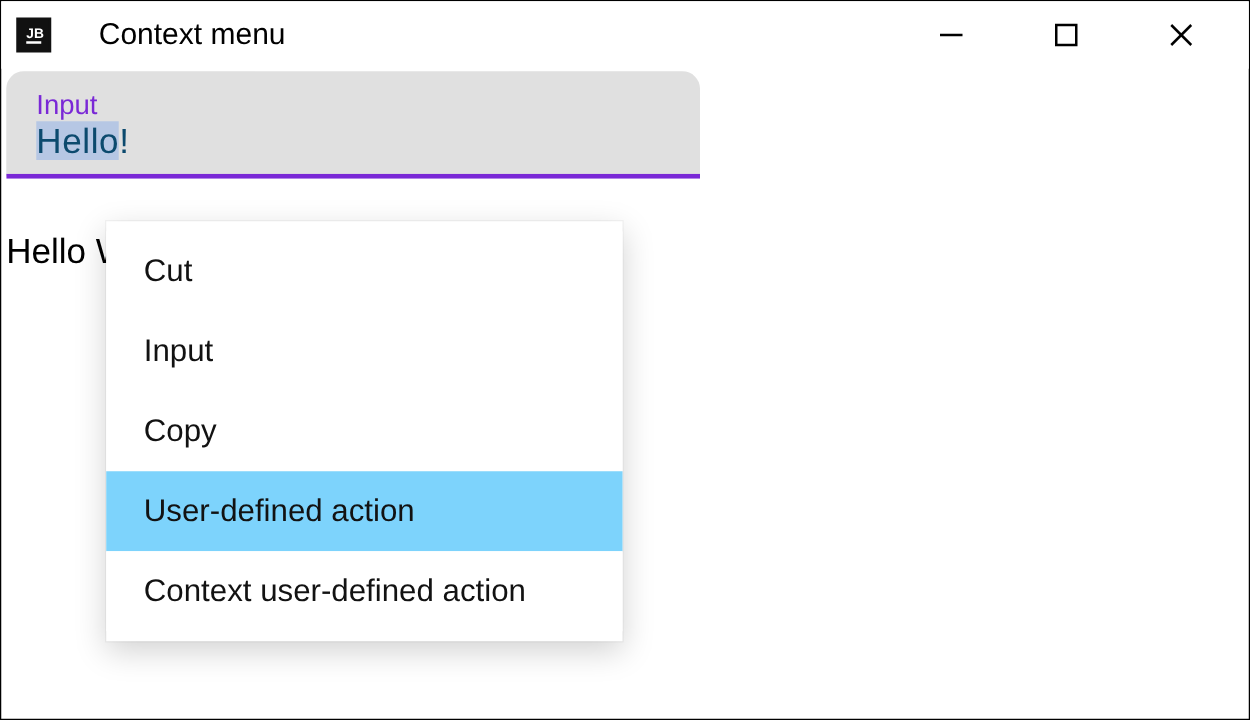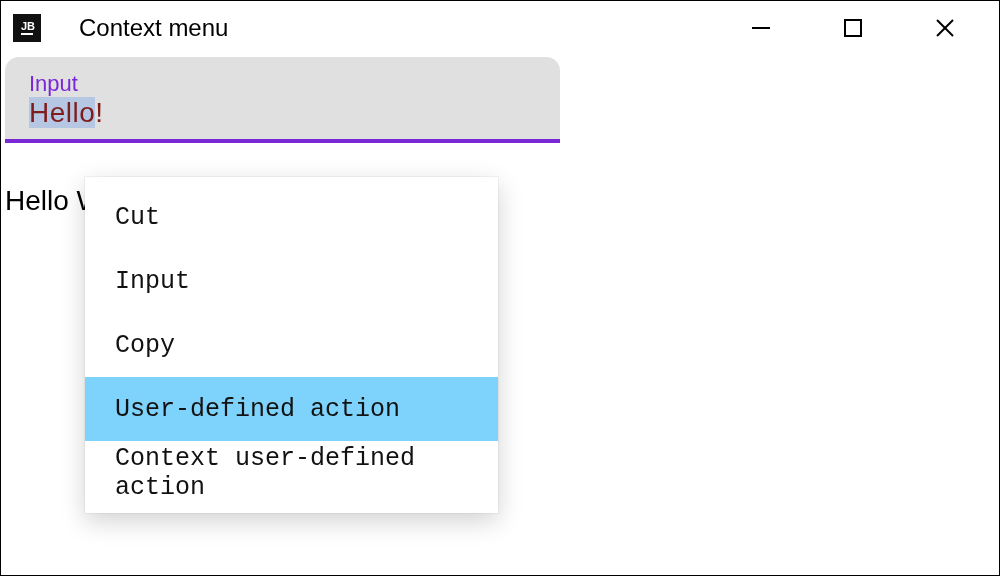--- a/index.html
+++ b/index.html
@@ -74,40 +74,39 @@
       padding: 14px 24px 10px 24px;
     }
     .input-label {
       font-size: 22px;
       color: #7a28d6;
       display: block;
       margin-bottom: 0;
     }
     .input-value {
       font-size: 28px;
-      color: #7f1d1d;
+      color: #0c4a6e;
       letter-spacing: 0.5px;
     }
     .input-value .sel {
       background: #b6c7e4;
     }
     .output-text {
       margin: 42px 0 0 4px;
       font-size: 28px;
       color: #000;
     }
     .context-menu {
       position: absolute;
       top: 120px;
       left: 84px;
       width: 413px;
       background: #fff;
       box-shadow: 0 8px 24px rgba(0,0,0,0.18), 0 0 0 1px rgba(0,0,0,0.04);
       padding: 8px 0;
-      font-family: Liberation Mono, monospace;
     }
     .menu-item {
       height: 64px;
       display: flex;
       align-items: center;
       padding: 0 30px;
       font-size: 25px;
       color: #121212;
       cursor: pointer;
       background: #fff;

